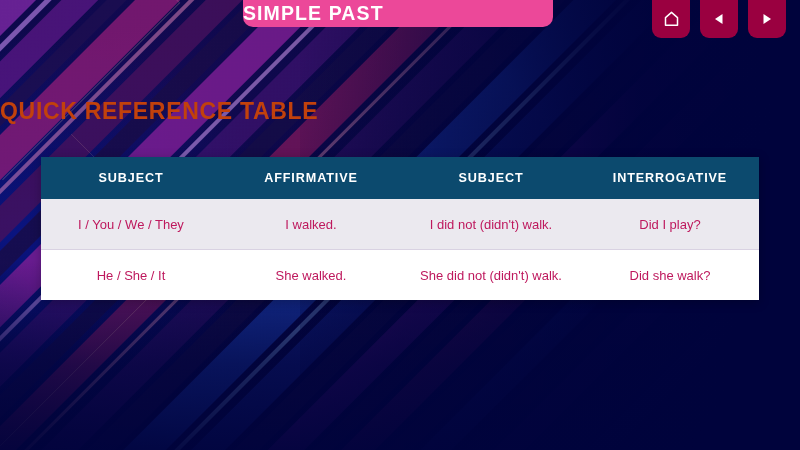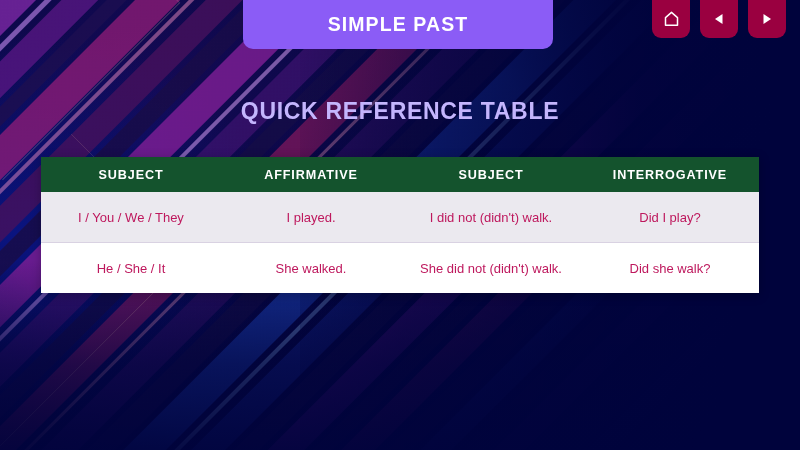--- a/index.html
+++ b/index.html
@@ -86,27 +86,26 @@
     transform: rotate(45deg);
     transform-origin: 50% 50%;
   }
 
   
   .title-banner {
     position: absolute;
     left: 243px;
     top: 0;
     width: 310px;
-    height: 49px;
-    background: #8b5cf6;
+    height: 27px;
+    background: #ec4899;
     border-bottom-left-radius: 10px;
     border-bottom-right-radius: 10px;
     display: flex;
     align-items: center;
-    justify-content: center;
     z-index: 6;
   }
   .title-banner .txt {
     color: #ffffff;
     font-size: 19.5px;
     font-weight: bold;
     letter-spacing: 1.1px;
   }
 
   
@@ -130,22 +129,21 @@
     cursor: pointer;
   }
   .nav-btn svg { display: block; }
 
   
   .heading {
     position: absolute;
     top: 98px;
     left: 0;
     width: 100%;
-    text-align: center;
-    color: #c4b5fd;
+    color: #c2410c;
     font-size: 23px;
     font-weight: bold;
     letter-spacing: 0.7px;
     z-index: 5;
   }
 
   
   .table-wrap {
     position: absolute;
     left: 41px;
@@ -153,26 +151,26 @@
     width: 718px;
     z-index: 5;
     box-shadow: 0 2px 10px rgba(0,0,0,0.25);
   }
   table.qr {
     width: 100%;
     border-collapse: collapse;
     table-layout: fixed;
   }
   table.qr thead th {
-    background: #14532d;
+    background: #0c4a6e;
     color: #ffffff;
     font-size: 12.6px;
     font-weight: bold;
     letter-spacing: 0.9px;
-    height: 35px;
+    height: 42px;
     text-align: center;
     padding: 0;
   }
   table.qr tbody td {
     height: 50px;
     text-align: center;
     font-size: 13px;
     color: #be185d;
     padding: 0 6px;
     font-weight: normal;
@@ -276,21 +274,21 @@
         <tr>
           <th>SUBJECT</th>
           <th>AFFIRMATIVE</th>
           <th>SUBJECT</th>
           <th>INTERROGATIVE</th>
         </tr>
       </thead>
       <tbody>
         <tr class="odd">
           <td>I / You / We / They</td>
-          <td>I played.</td>
+          <td>I walked.</td>
           <td>I did not (didn't) walk.</td>
           <td>Did I play?</td>
         </tr>
         <tr class="even">
           <td>He / She / It</td>
           <td>She walked.</td>
           <td>She did not (didn't) walk.</td>
           <td>Did she walk?</td>
         </tr>
       </tbody>

